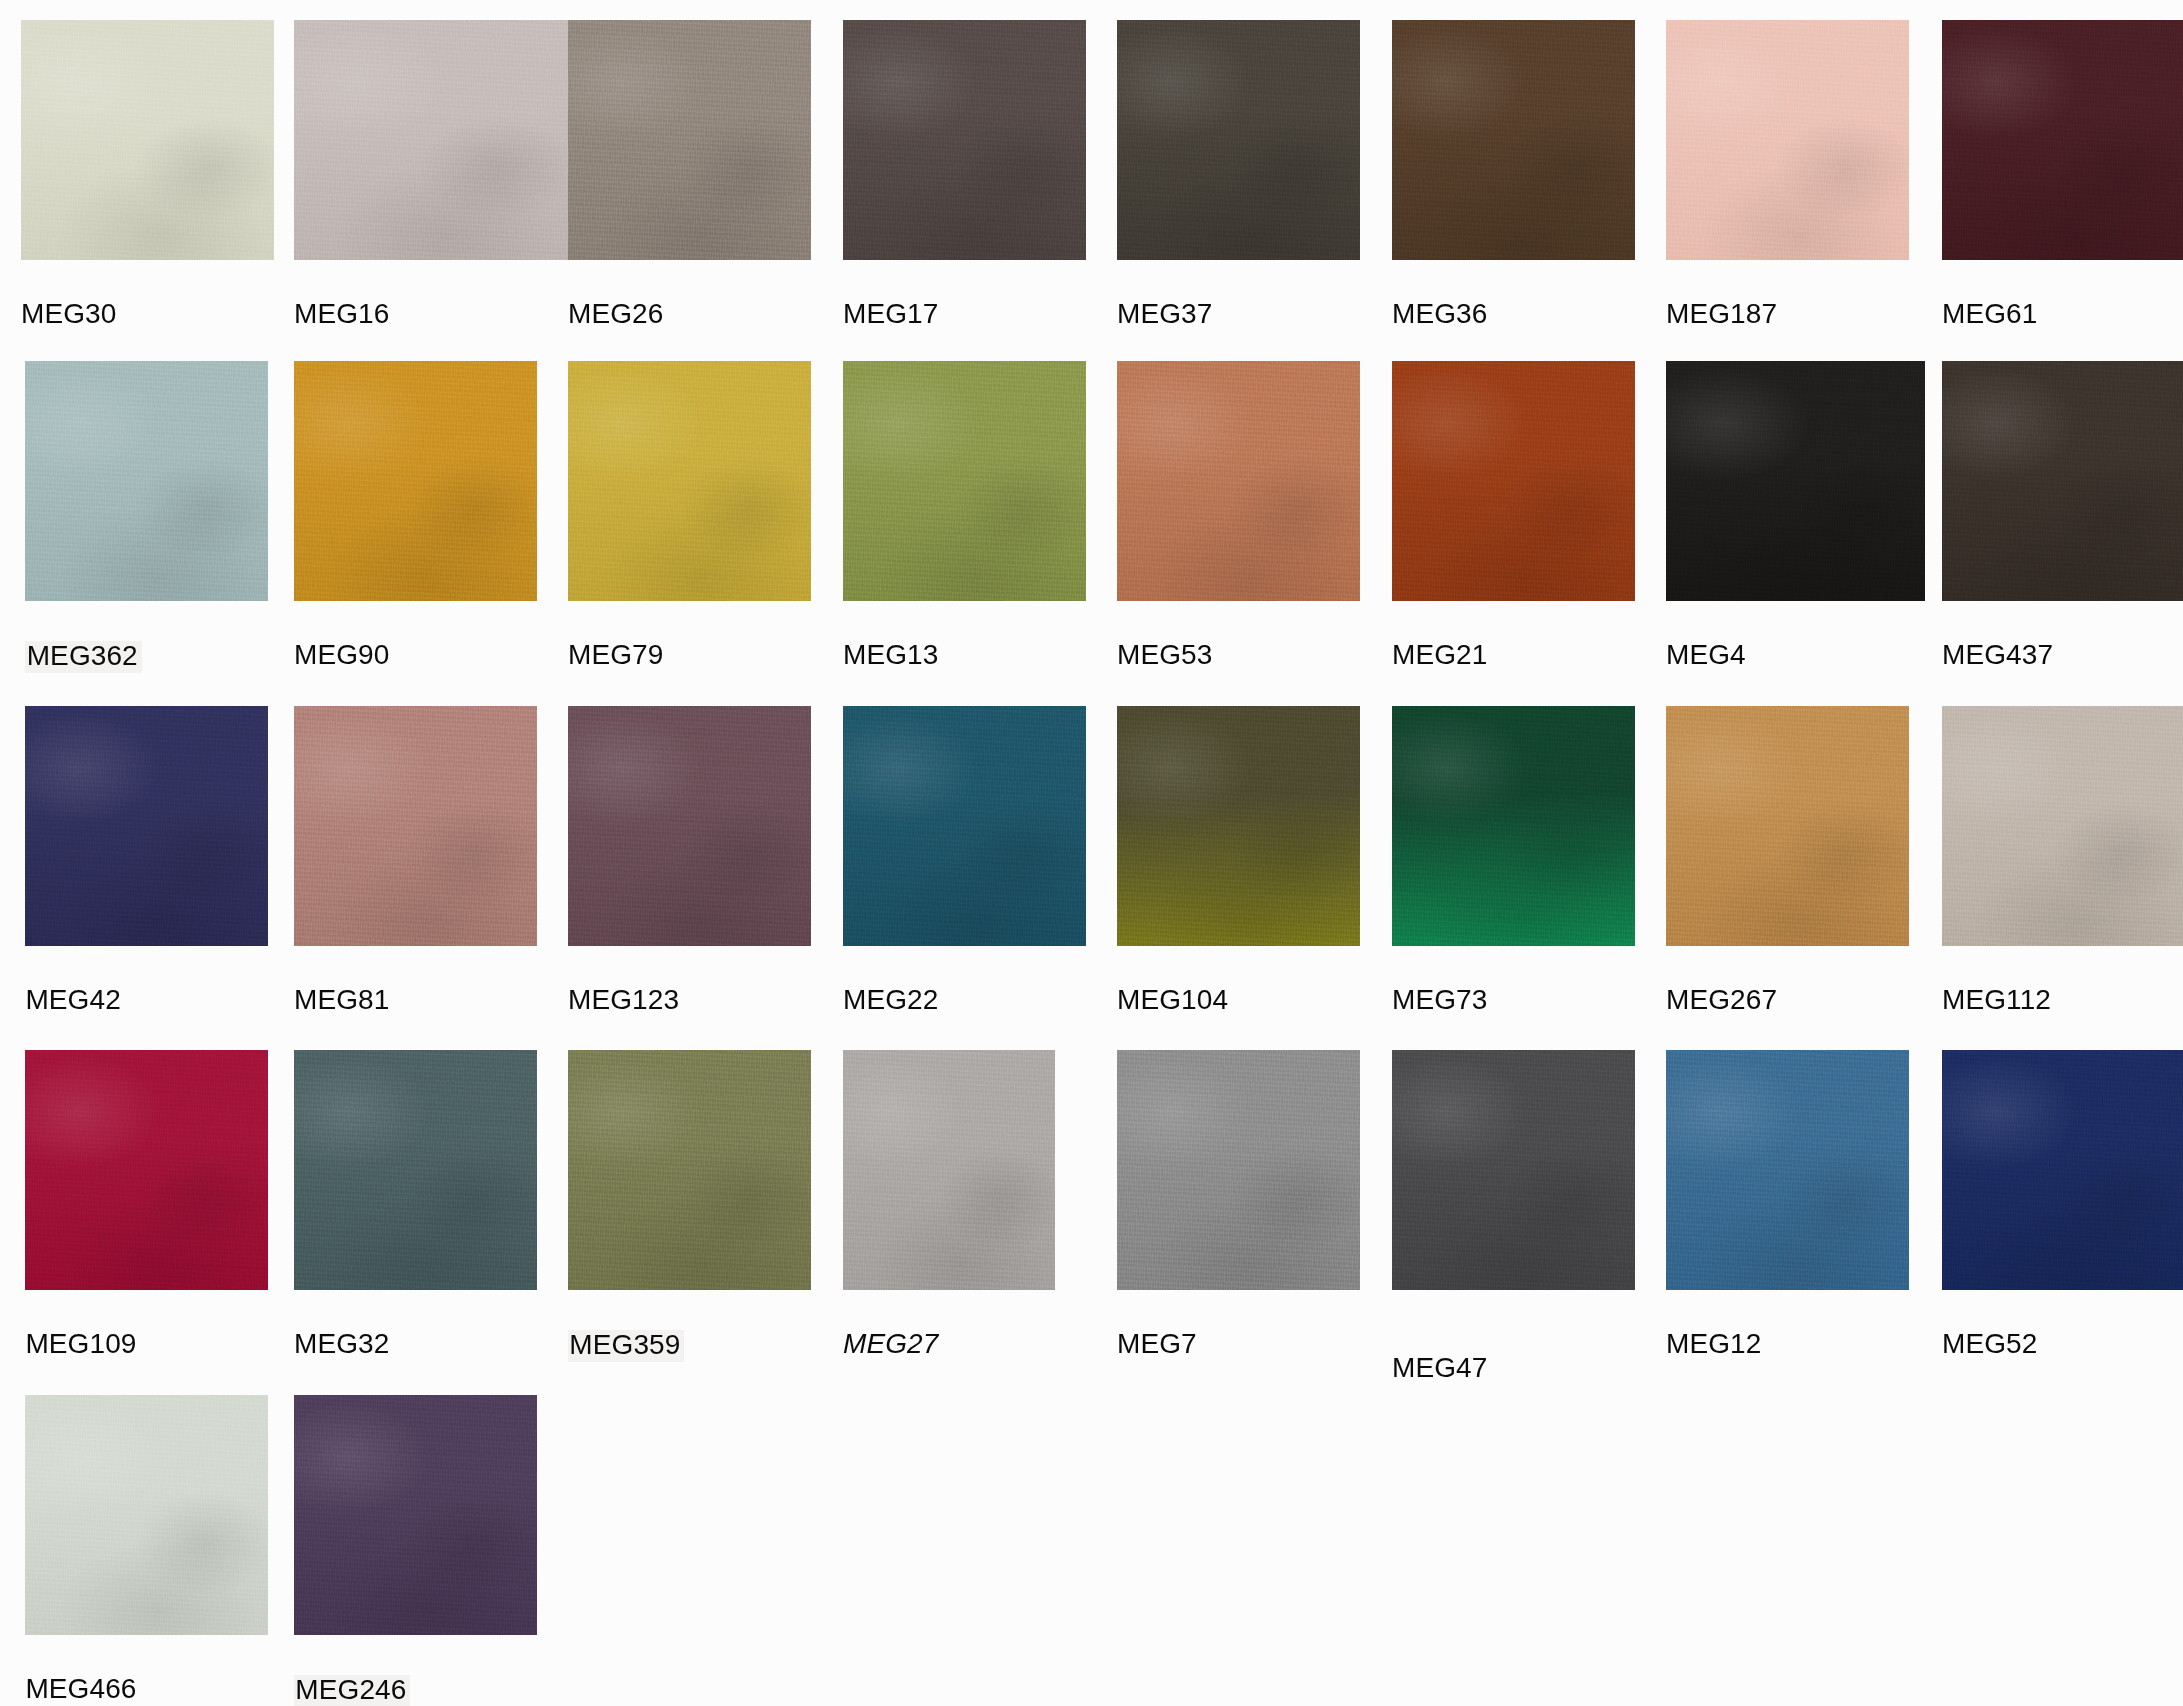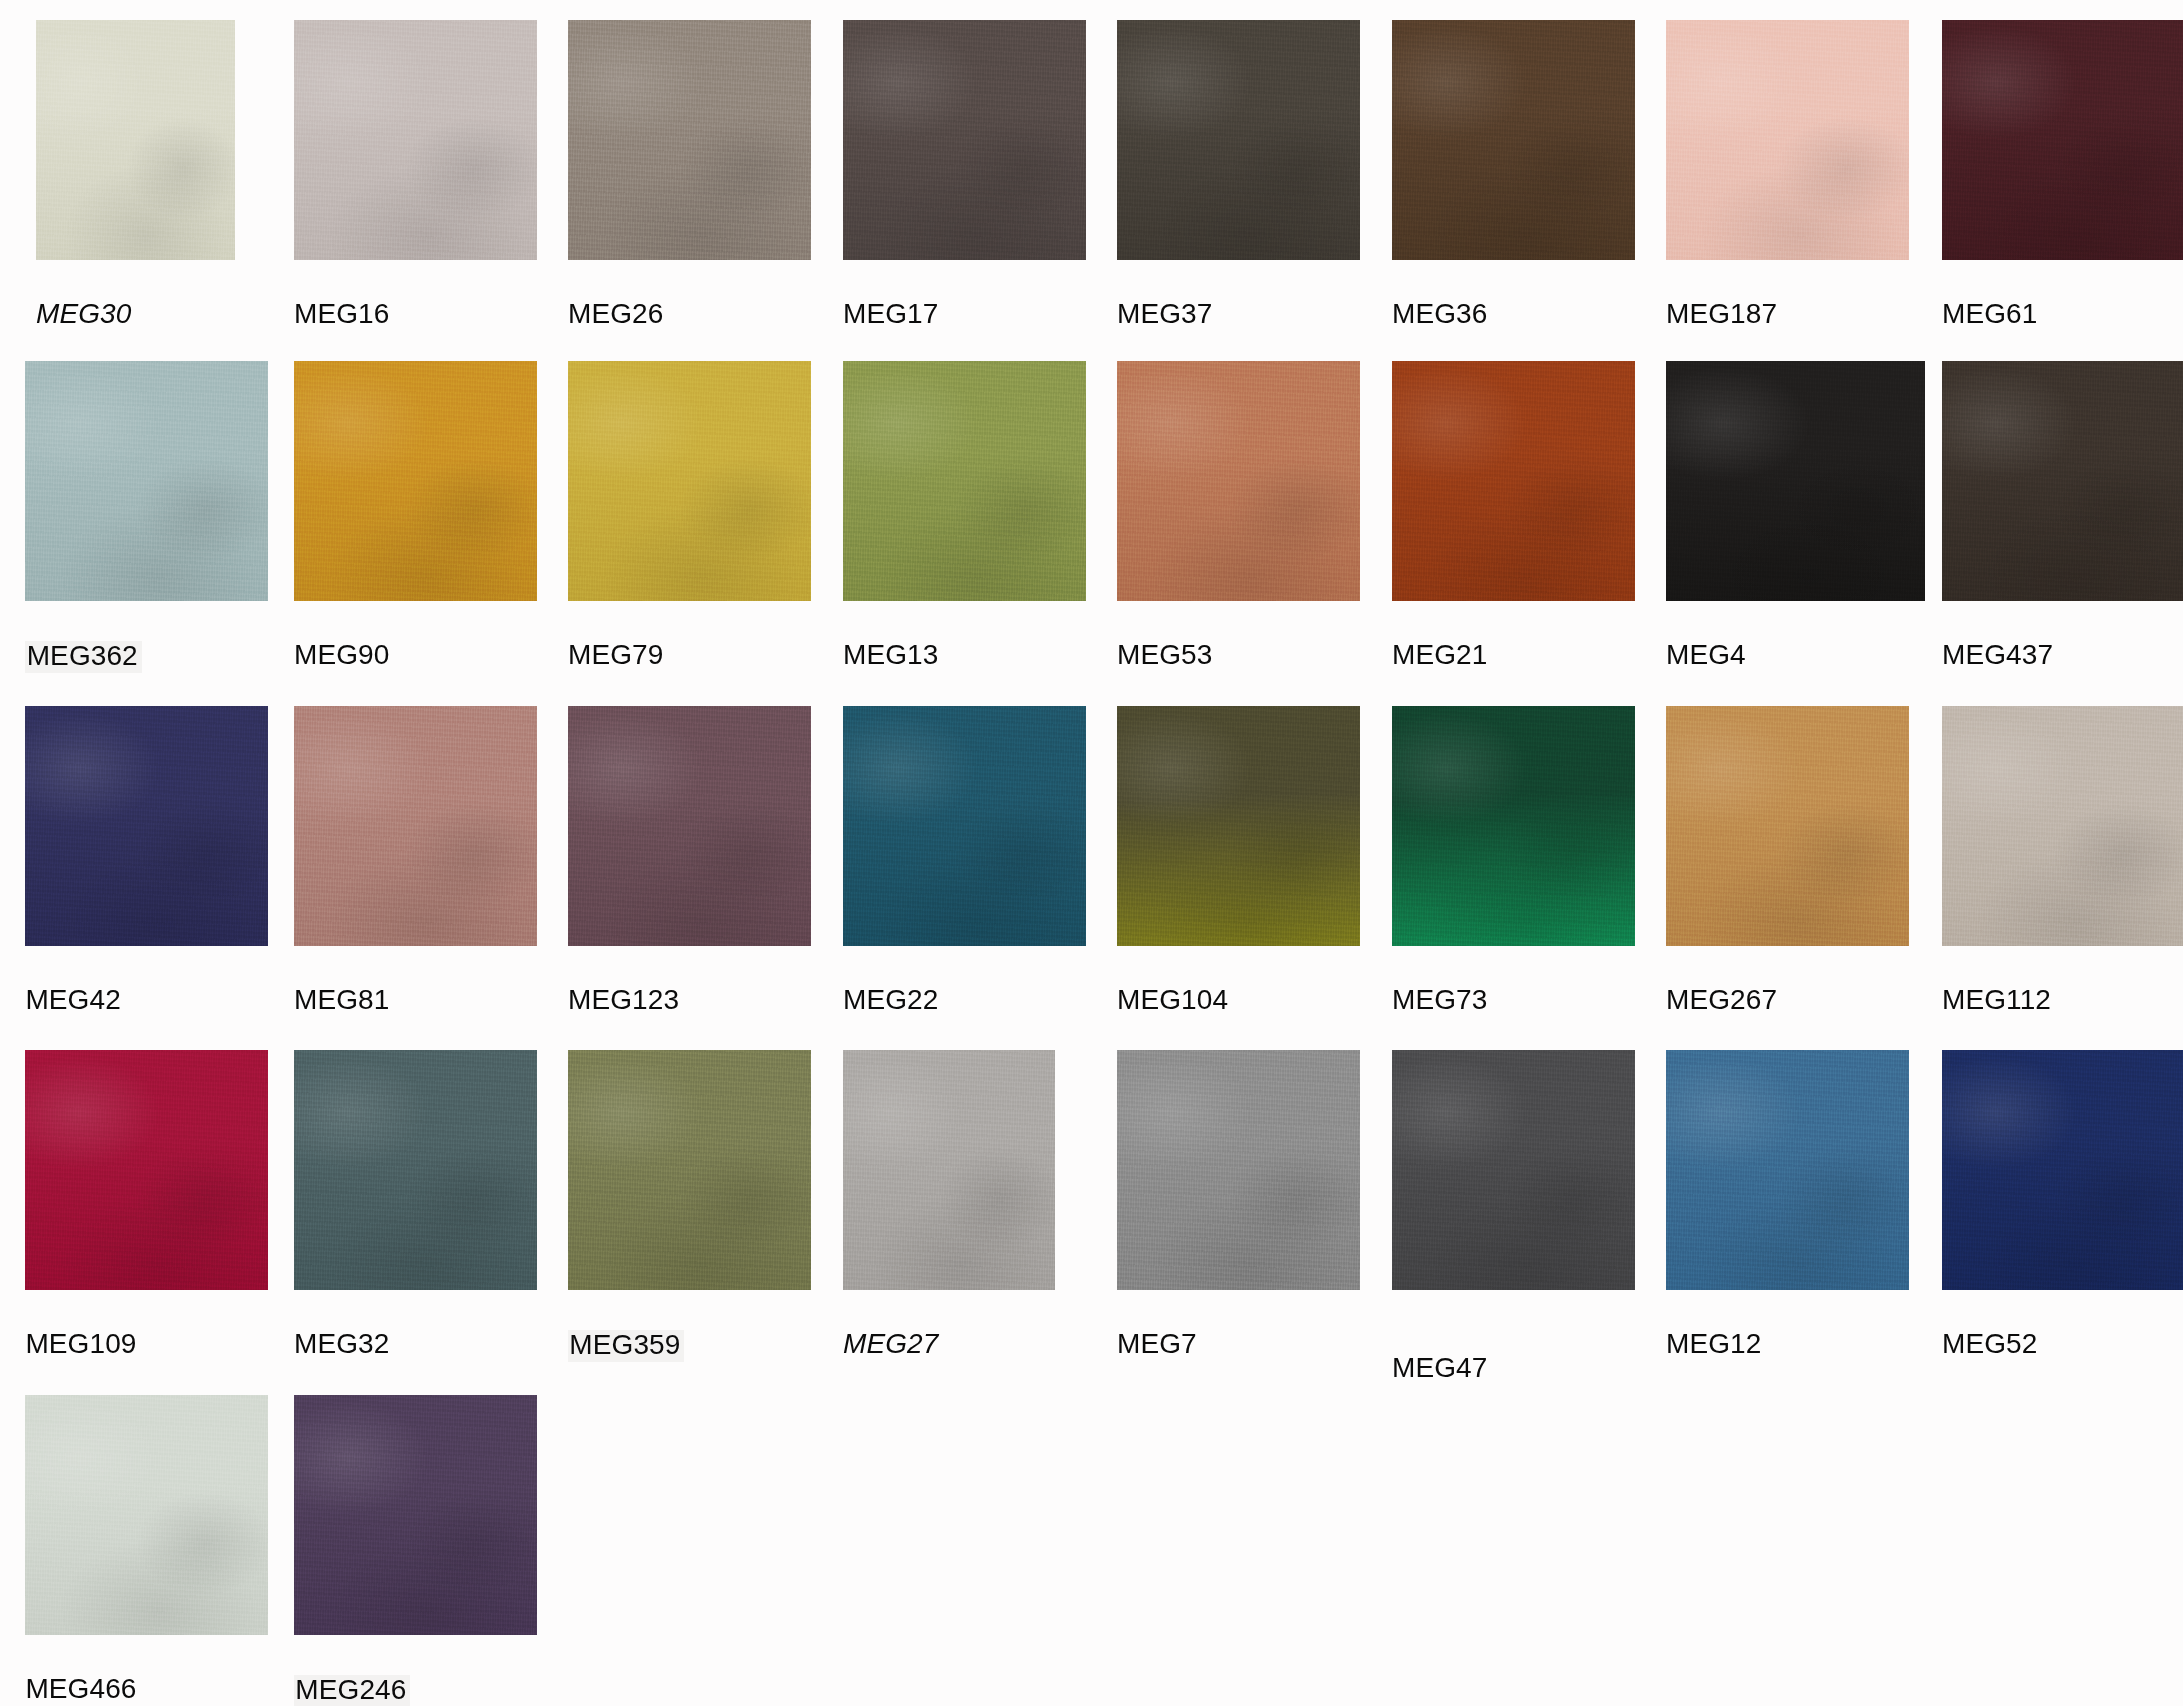--- a/index.html
+++ b/index.html
@@ -95,25 +95,25 @@
     background: #f3f2f1;
     padding: 1.3px 3.8px 2.5px 1.3px;
   }
 </style>
 </head>
 <body>
 
 <div id="sheet">
     <div class="paper-panel" style="left: 0px; top: 0px; width: 2183px; height: 1707px;"></div>
     <div class="swatch-row" style="top: 20px; height: 353px;">
-      <div class="cell" style="left: 36px; width: 199px; height: 353px; font-style: italic;">
+      <div class="cell" style="left: 21px; width: 253px; height: 353px;">
         <div class="chip" style="height: 240px; background: linear-gradient(178deg, rgb(220, 220, 204) 0%, rgb(220, 220, 204) 38%, rgb(210, 210, 192) 100%);"></div>
         <div class="label" style="top: 280px;">MEG30</div>
       </div>
-      <div class="cell" style="left: 294px; width: 243px; height: 353px;">
+      <div class="cell" style="left: 294px; width: 274px; height: 353px;">
         <div class="chip" style="height: 240px; background: linear-gradient(178deg, rgb(199, 190, 187) 0%, rgb(199, 190, 187) 38%, rgb(189, 180, 177) 100%);"></div>
         <div class="label" style="top: 280px;">MEG16</div>
       </div>
       <div class="cell" style="left: 568px; width: 243px; height: 353px;">
         <div class="chip" style="height: 240px; background: linear-gradient(178deg, rgb(148, 137, 127) 0%, rgb(148, 137, 127) 38%, rgb(138, 127, 117) 100%);"></div>
         <div class="label" style="top: 280px;">MEG26</div>
       </div>
       <div class="cell" style="left: 843px; width: 243px; height: 353px;">
         <div class="chip" style="height: 240px; background: linear-gradient(178deg, rgb(87, 76, 73) 0%, rgb(87, 76, 73) 38%, rgb(75, 66, 64) 100%);"></div>
         <div class="label" style="top: 280px;">MEG17</div>

